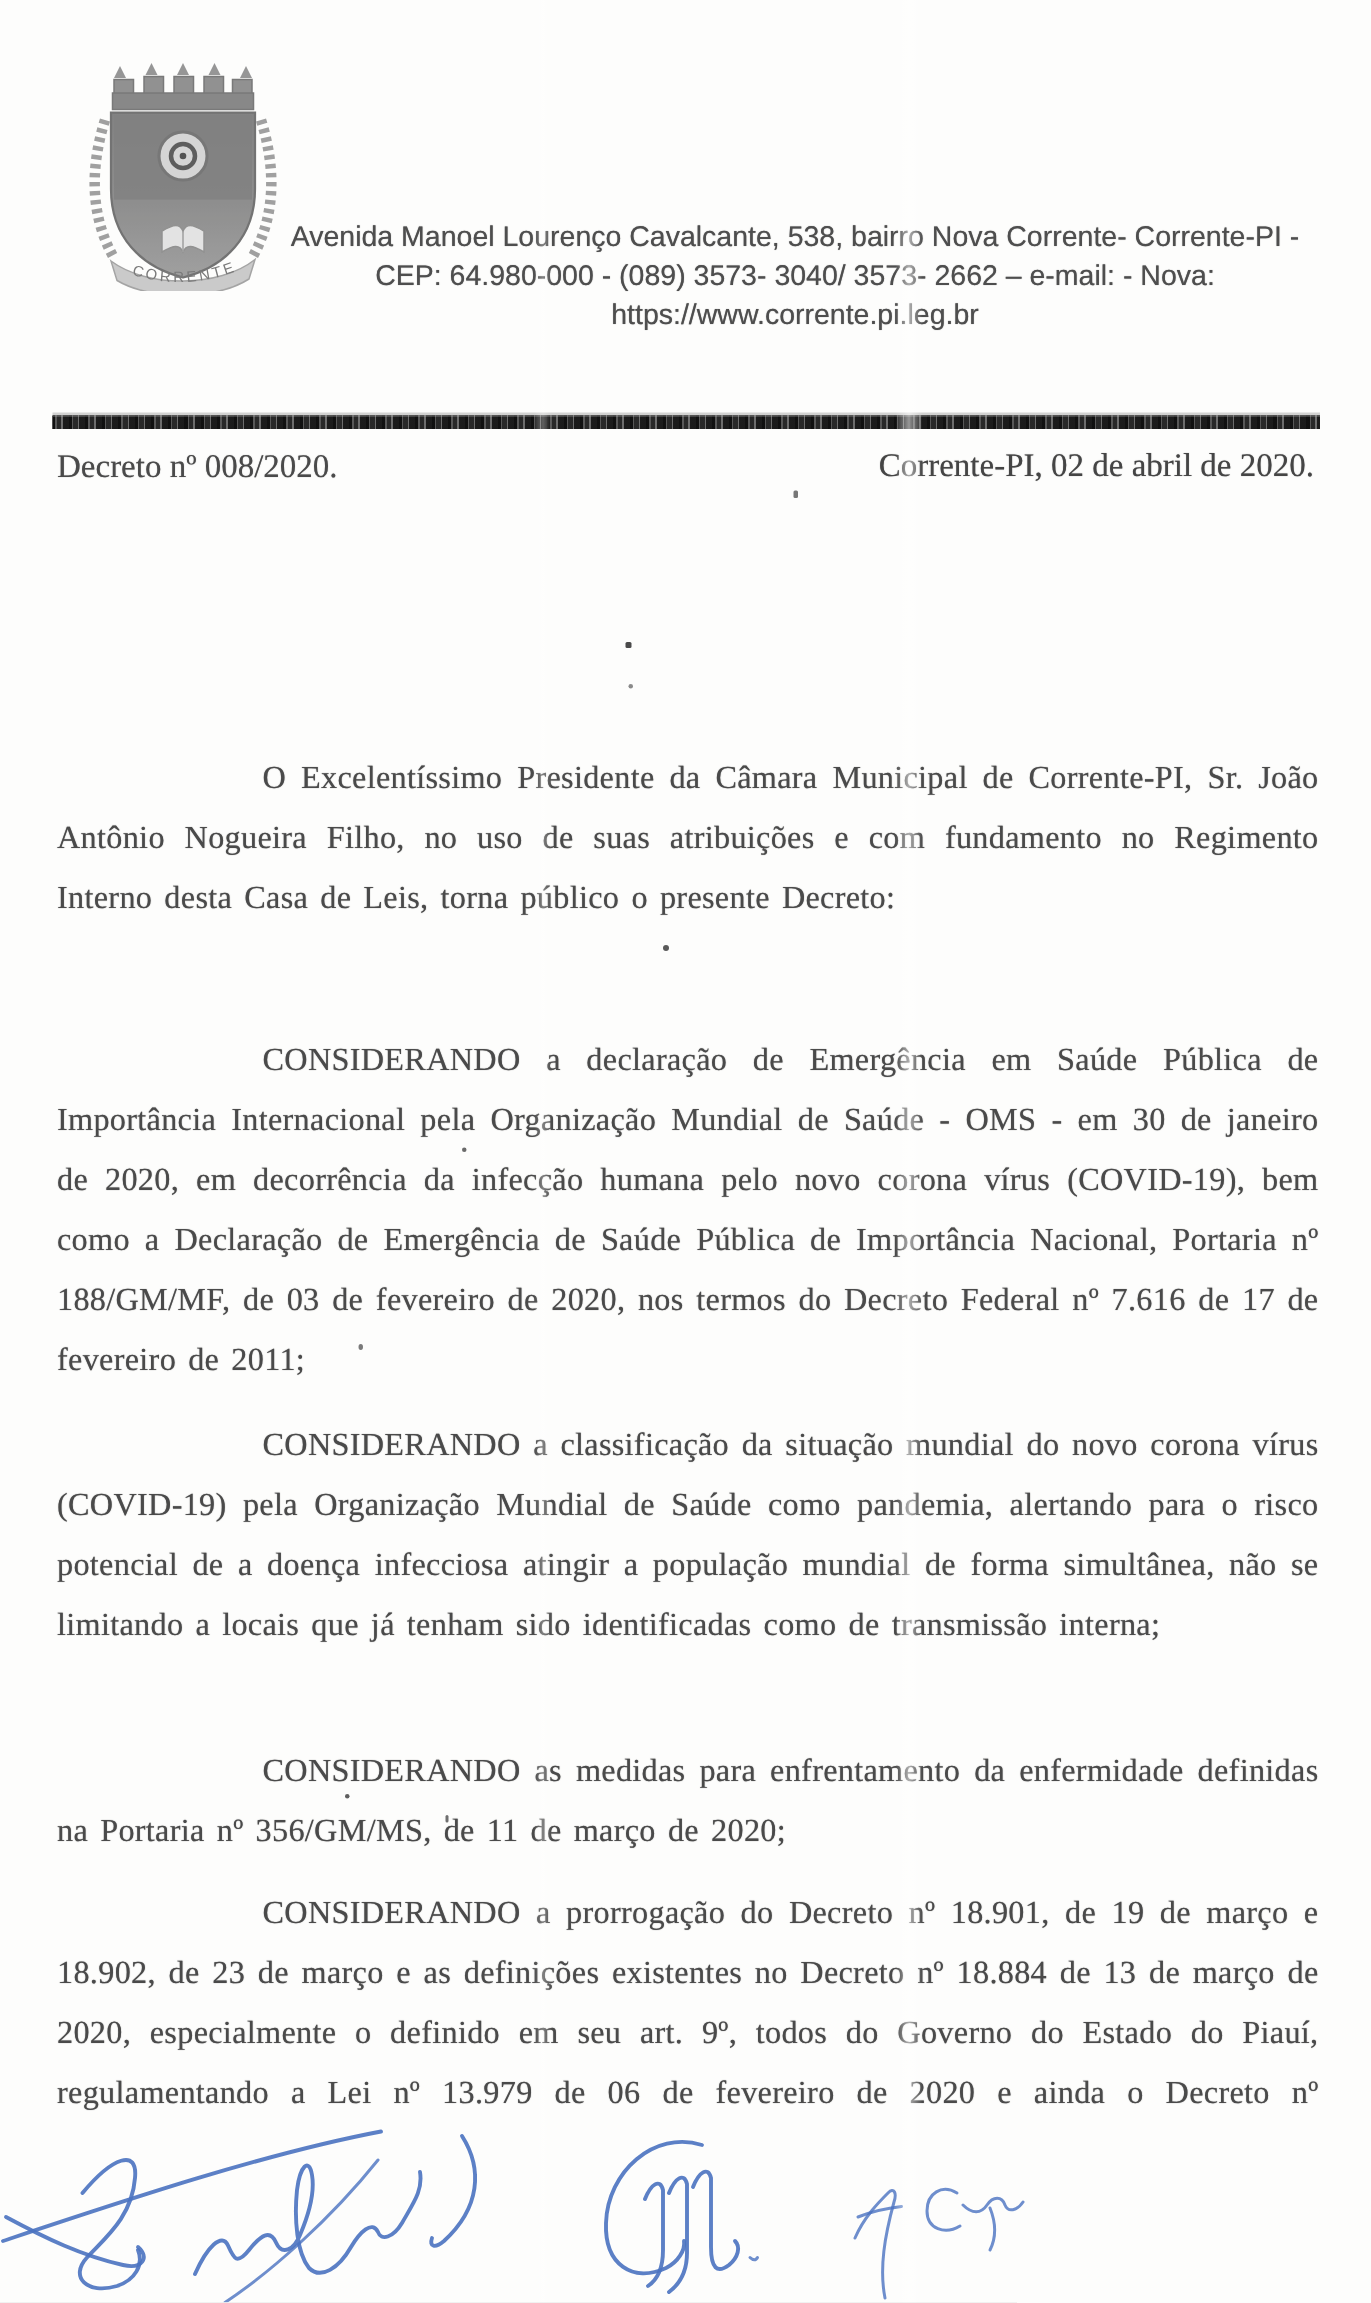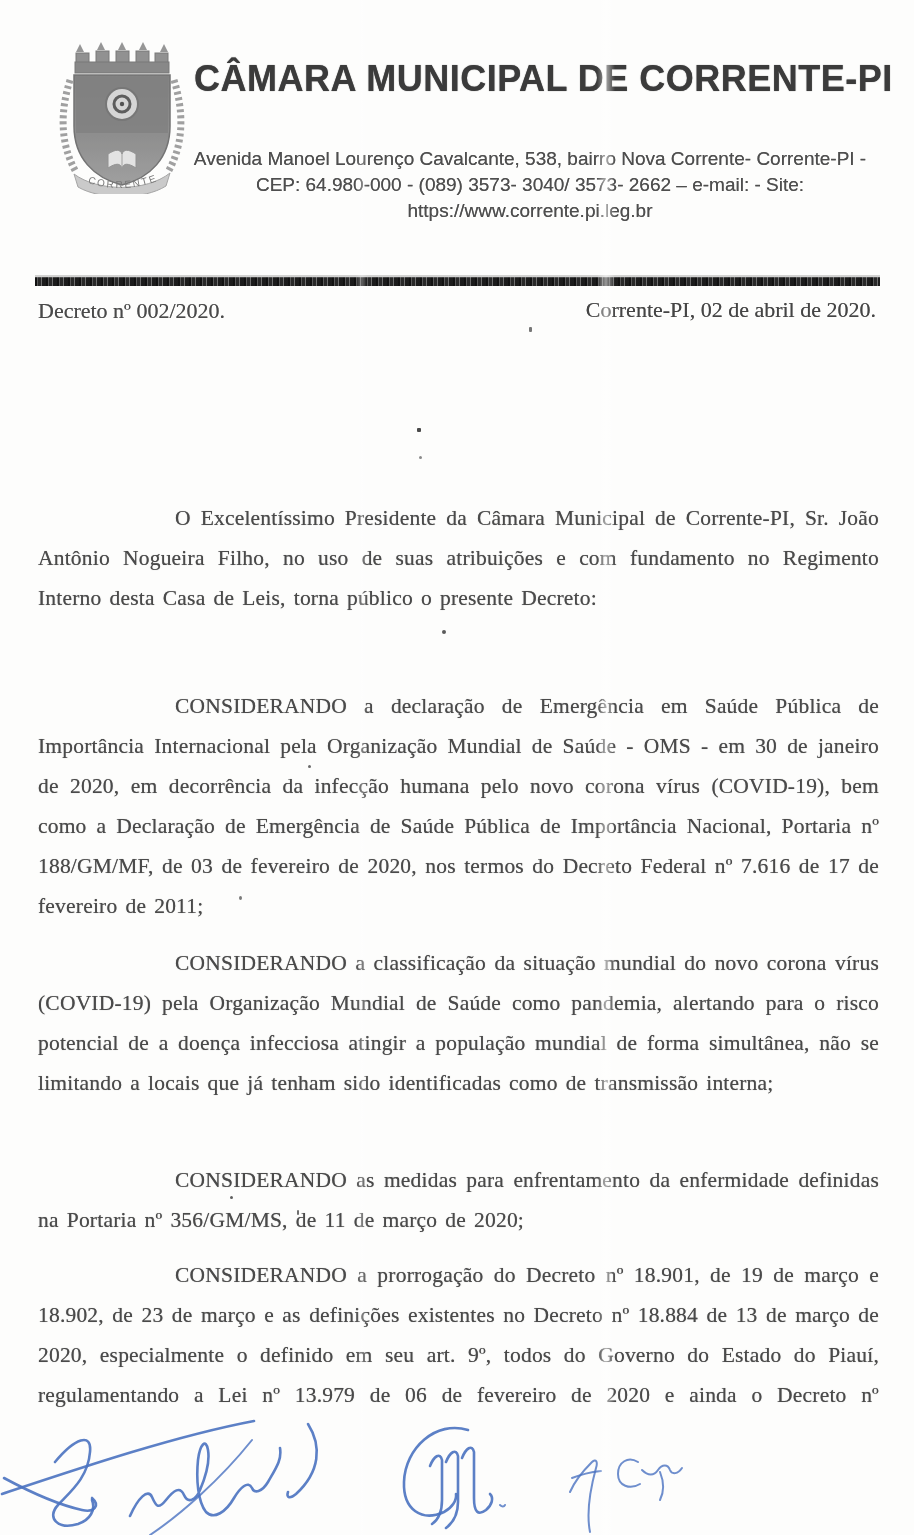--- a/index.html
+++ b/index.html
@@ -104,31 +104,30 @@
 
     <path d="M12 38 C2 70 2 102 18 130" fill="none" stroke="#9b9b9b" stroke-width="7" stroke-dasharray="3 3"></path>
     <path d="M116 38 C126 70 126 102 110 130" fill="none" stroke="#9b9b9b" stroke-width="7" stroke-dasharray="3 3"></path>
 
     <path d="M16 132 C40 150 88 150 112 131 L108 144 C86 158 42 158 20 145 Z" fill="#cccccc" stroke="#a0a0a0" stroke-width="1"></path>
     <text font-family="Liberation Sans, sans-serif" font-size="10" letter-spacing="2" fill="#6e6e6e">
       <textPath href="#bannerPath" startOffset="6">CORRENTE</textPath>
     </text>
   </svg>
 
-  <div class="org-name">CÂMARA MUNICIPAL DE CORRENTE-PI</div>
 
   <div class="address">
     <div>Avenida Manoel Lourenço Cavalcante, 538, bairro Nova Corrente- Corrente-PI -</div>
-    <div><span>CEP: 64.980-000 - (089) 3573- 3040/ 3573- 2662 – </span><span class="it">e-mail:</span><span> - Site:</span></div>
+    <div><span>CEP: 64.980-000 - (089) 3573- 3040/ 3573- 2662 – </span><span class="it">e-mail:</span><span> - Nova:</span></div>
     <div class="it">https://www.corrente.pi.leg.br</div>
   </div>
 
   <div class="sep-bar"></div>
 
-  <div class="decree-no">Decreto nº 002/2020.</div>
+  <div class="decree-no">Decreto nº 008/2020.</div>
   <div class="place-date">Corrente-PI, 02 de abril de 2020.</div>
 
   <div class="par" id="par-0">O Excelentíssimo Presidente da Câmara Municipal de Corrente-PI, Sr. João Antônio Nogueira Filho, no uso de suas atribuições e com fundamento no Regimento Interno desta Casa de Leis, torna público o presente Decreto:</div>
   <div class="par" id="par-1">CONSIDERANDO a declaração de Emergência em Saúde Pública de Importância Internacional pela Organização Mundial de Saúde - OMS - em 30 de janeiro de 2020, em decorrência da infecção humana pelo novo corona vírus (COVID-19), bem como a Declaração de Emergência de Saúde Pública de Importância Nacional, Portaria nº 188/GM/MF, de 03 de fevereiro de 2020, nos termos do Decreto Federal nº 7.616 de 17 de fevereiro de 2011;</div>
   <div class="par" id="par-2">CONSIDERANDO a classificação da situação mundial do novo corona vírus (COVID-19) pela Organização Mundial de Saúde como pandemia, alertando para o risco potencial de a doença infecciosa atingir a população mundial de forma simultânea, não se limitando a locais que já tenham sido identificadas como de transmissão interna;</div>
   <div class="par" id="par-3">CONSIDERANDO as medidas para enfrentamento da enfermidade definidas na Portaria nº 356/GM/MS, de 11 de março de 2020;</div>
   <div class="par" id="par-4">CONSIDERANDO a prorrogação do Decreto nº 18.901, de 19 de março e 18.902, de 23 de março e as definições existentes no Decreto nº 18.884 de 13 de março de 2020, especialmente o definido em seu art. 9º, todos do Governo do Estado do Piauí, regulamentando a Lei nº 13.979 de 06 de fevereiro de 2020 e ainda o Decreto nº</div>
 
   <svg class="signatures" viewBox="0 1400 914 135">
 

